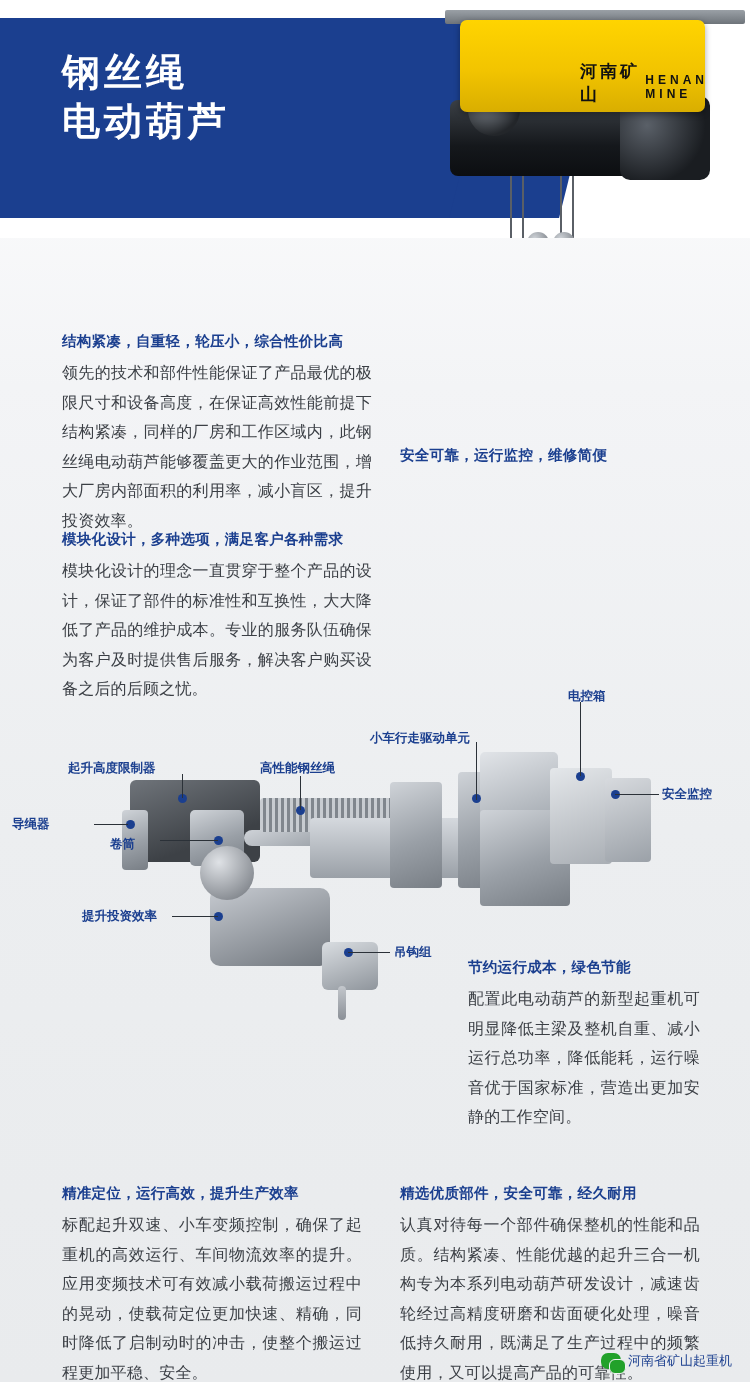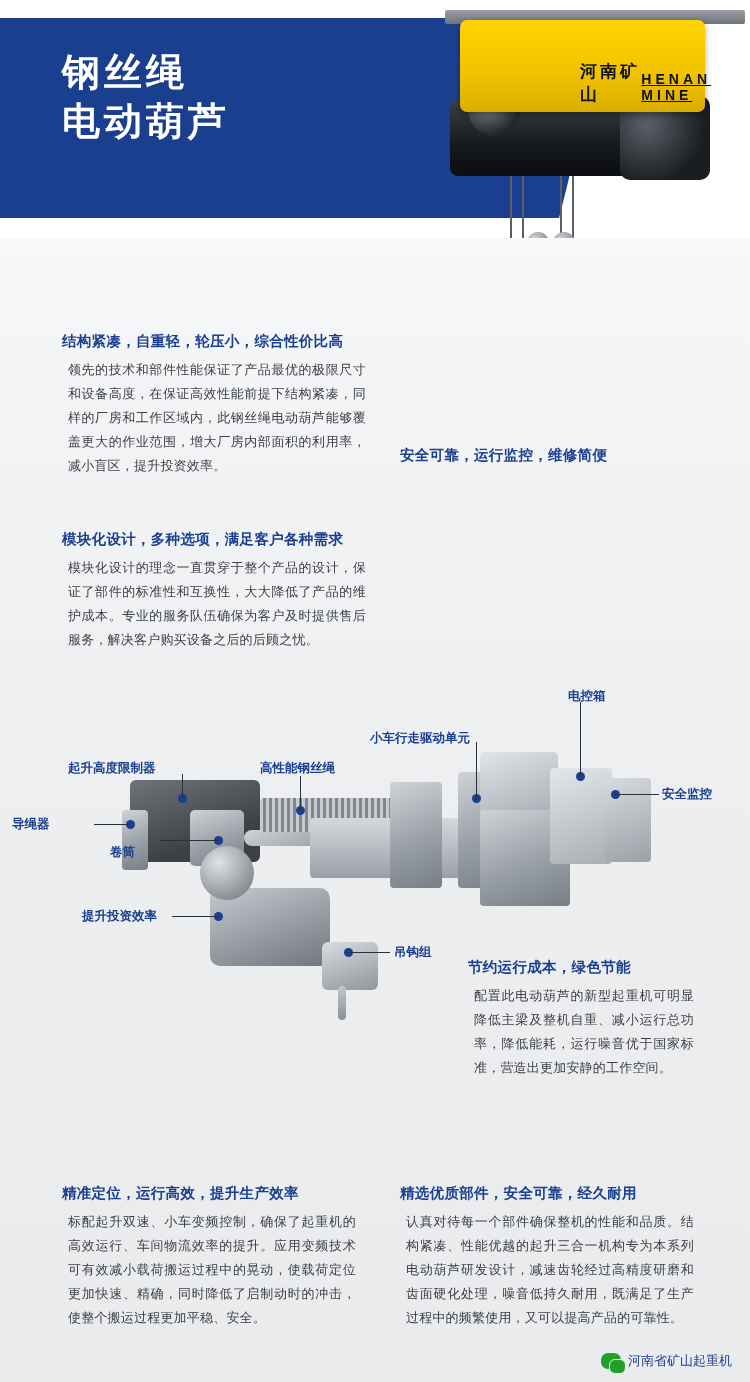--- a/index.html
+++ b/index.html
@@ -51,21 +51,21 @@
     background:linear-gradient(180deg,#ffd400 0%,#f2c400 55%,#d9ae00 100%);
     border-radius:7px;
     box-shadow:0 2px 6px rgba(0,0,0,.35);
   }
   .hoist .logo-box{
     position:absolute;left:120px;top:40px;width:160px;height:46px;
     color:#111;font-size:11px;font-weight:bold;letter-spacing:1px;
     display:flex;flex-direction:row;justify-content:center;align-items:center;
   }
   .hoist .logo-cn{font-size:17px;letter-spacing:3px;}
-  .hoist .logo-en{font-size:14px;letter-spacing:4px;margin-top:8px;text-decoration:underline;}
+  .hoist .logo-en{font-size:12px;letter-spacing:4px;margin-top:8px;}
   .hoist .drum{
     position:absolute;left:60px;top:108px;width:260px;height:76px;
     background:linear-gradient(180deg,#3b4046 0%,#15181c 60%,#0c0e11 100%);
     border-radius:8px;
   }
   .hoist .drum2{
     position:absolute;left:230px;top:104px;width:90px;height:84px;
     background:radial-gradient(circle at 30% 35%,#5a6068,#1a1d21 70%);
     border-radius:10px;
   }
@@ -81,21 +81,21 @@
     background:radial-gradient(circle at 35% 30%,#cfd3d8,#62686f);
   }
   .hoist .sheave.b{left:163px;}
   
   .blk{position:absolute;}
   .blk h3{
     margin:0 0 7px 0;color:#1b3f8f;font-size:14.5px;font-weight:bold;
     letter-spacing:.3px;
   }
   .blk p{
-    margin:6px;color:#3b3f45;font-size:13px;line-height:1.85;
+    margin:0;color:#3b3f45;font-size:16px;line-height:1.85;
     text-align:justify;letter-spacing:.2px;
   }
   #blk-a{left:62px;top:332px;width:310px;}
   #blk-b{left:62px;top:530px;width:310px;}
   #blk-c{left:400px;top:446px;width:300px;}
   #blk-d{left:468px;top:958px;width:232px;}
   #blk-e{left:62px;top:1184px;width:300px;}
   #blk-f{left:400px;top:1184px;width:300px;}
   
   .diagram{
@@ -233,21 +233,21 @@
     <div class="lead" style="left:100px;top:180px;width:58px;"></div>
     <div class="lead" style="left:112px;top:256px;width:46px;"></div>
     <div class="lead" style="left:288px;top:292px;width:42px;"></div>
     <div class="lead" style="left:416px;top:138px;width:1px;height:58px;background:#2b3138;top:82px;"></div>
     <div class="lead" style="left:520px;top:116px;width:1px;height:74px;background:#2b3138;top:42px;"></div>
     <div class="lead" style="left:555px;top:134px;width:44px;"></div>
 
     <div class="lbl" style="left:8px;top:100px;">起升高度限制器</div>
     <div class="lbl" style="left:200px;top:100px;">高性能钢丝绳</div>
     <div class="lbl" style="left:-48px;top:156px;">导绳器</div>
-    <div class="lbl" style="left:50px;top:184px;">卷筒</div>
+    <div class="lbl" style="left:50px;top:176px;">卷筒</div>
     <div class="lbl" style="left:22px;top:248px;">提升投资效率</div>
     <div class="lbl" style="left:334px;top:284px;">吊钩组</div>
     <div class="lbl" style="left:310px;top:70px;">小车行走驱动单元</div>
     <div class="lbl" style="left:508px;top:28px;">电控箱</div>
     <div class="lbl" style="left:602px;top:126px;">安全监控</div>
   </div>
 
 
   <div class="footer">
     <span class="wechat"></span>

